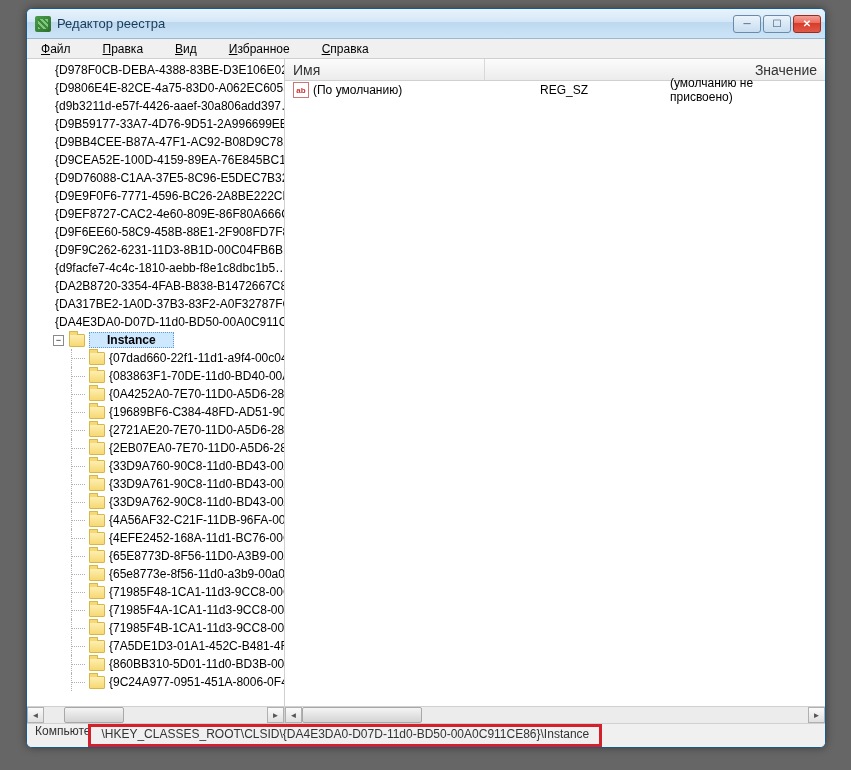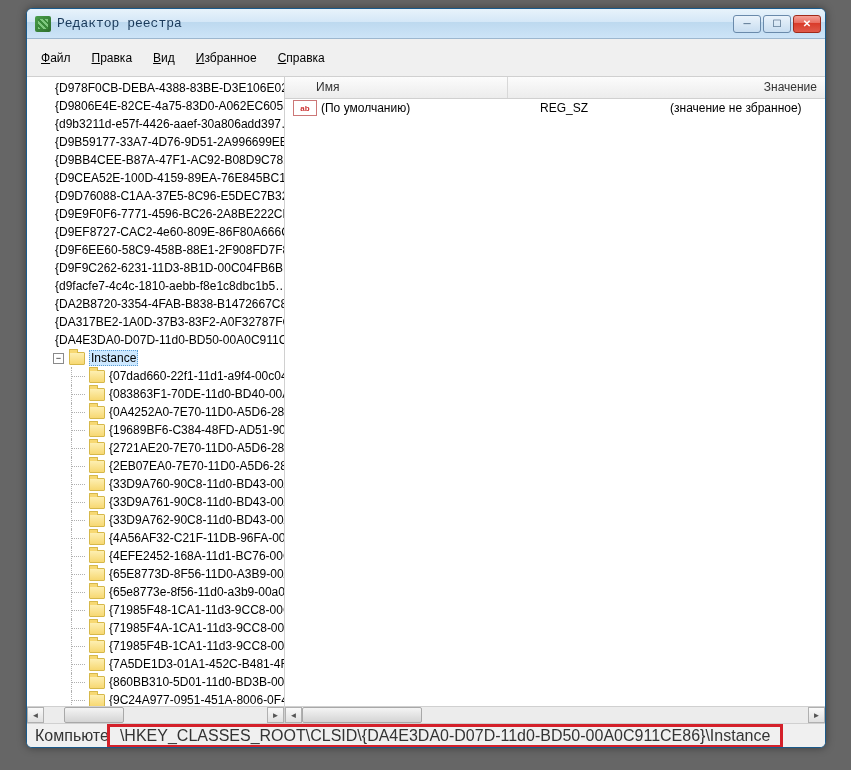--- a/index.html
+++ b/index.html
@@ -34,40 +34,40 @@
   .titlebar .icon {
     width: 16px; height: 16px; margin-right: 6px;
     background: linear-gradient(135deg,#4a9e4a,#2d6e2d);
     border-radius: 2px;
     position: relative;
   }
   .titlebar .icon::after {
     content:""; position:absolute; left:3px; top:3px; width:10px; height:10px;
     background: repeating-linear-gradient(45deg,#7fc77f,#7fc77f 2px,#3a8a3a 2px,#3a8a3a 4px);
   }
-  .title-text { color: #1a3a5a; font-size: 13px; font-family: Liberation Mono, monospace; }
+  .title-text { color: #1a3a5a; font-size: 13px; }
   .win-btns { margin-left: auto; display: flex; gap: 2px; }
   .win-btn {
     width: 28px; height: 18px;
     border: 1px solid #6a8aab; border-radius: 3px;
     background: linear-gradient(to bottom,#eaf3fb,#c8ddf0);
     display: flex; align-items:center; justify-content:center;
     font-size: 10px; color:#2a4a6a;
   }
   .win-btn.close {
     background: linear-gradient(to bottom,#f5a097 0%,#e86b5e 45%,#d93b2a 46%,#e05a4a 100%);
     border-color:#a02a1a; color:#fff; font-weight:bold;
   }
   .menubar {
-    height: 38px;
+    height: 20px;
     background: #f0f0f0;
     display: flex; align-items:center;
     padding: 0 6px;
     border-bottom: 1px solid #d0d0d0;
-    gap: 5px;
+    gap: 16px;
   }
   .menu-item {
     padding: 2px 8px;
     color: #000;
     cursor: default;
   }
   .menu-item u { text-decoration: underline; }
   .content {
     flex: 1;
     display: flex;
@@ -88,21 +88,22 @@
     height:18px;
     padding-left: 28px;
     white-space: nowrap;
     overflow: hidden;
     cursor: default;
   }
   .tree-row.guid { padding-left: 28px; }
   .tree-row.selected .label {
     background: #cde8ff;
     border: 1px dotted #5a9ed6;
-    padding: 0 1px;
+    padding: 0 17px;
+    font-weight: bold;
   }
   .tree-row.child { padding-left: 62px; position:relative; }
   .tree-row.child::before {
     content:""; position:absolute; left:44px; top:0; height:100%;
     border-left:1px dotted #b0b0b0;
   }
   .tree-row.child::after {
     content:""; position:absolute; left:44px; top:9px; width:14px;
     border-top:1px dotted #b0b0b0;
   }
@@ -154,48 +155,48 @@
   }
   .list-header {
     height:22px;
     display:flex;
     background:linear-gradient(to bottom,#fcfcfc,#ececec);
     border-bottom:1px solid #d0d0d0;
   }
   .col {
     padding: 3px 8px;
     border-right:1px solid #d8d8d8;
-    font-size:12px; color:#333;margin-left:23px;
+    font-size:14px; color:#333;
   }
   .col.name { width:200px; }
   .col.type { width:130px; }
   .col.value { flex:1; border-right:none;text-align:right; }
   .list-body { flex:1; }
   .list-row {
     display:flex; align-items:center;
     height:18px;
   }
   .cell { padding: 0 8px; font-size:12px; }
   .cell.name { width:200px; display:flex; align-items:center; }
   .cell.type { width:130px;margin-left:47px; }
   .cell.value { flex:1; }
   .value-icon {
-    width:24px; height:16px; margin-right:4px;
+    width:16px; height:16px; margin-right:4px;
     border:1px solid #c77; background:#fff;
     display:flex;align-items:center;justify-content:center;
     font-size:8px; color:#c33; font-weight:bold;
     flex-shrink:0;
   }
   .statusbar {
     height:24px;
     background:#f0f0f0;
     border-top:1px solid #d0d0d0;
-    display:flex; align-items:center;
+    display:flex; 
     padding: 0 8px;
-    font-size:16px; color:#333;
+    font-size:12px; color:#333;
     position:relative;
   }
   .status-path {
     border: 3px solid #d4202a;
     border-radius: 0;
     padding: 0 10px;
     margin-left: -2px;
     white-space:nowrap;
   }
 </style>
@@ -367,21 +368,21 @@
         <div class="col name">Имя</div>
         <div class="col value">Значение</div>
       </div>
       <div class="list-body" id="list">
           <div class="list-row">
             <div class="cell name">
               <span class="value-icon">ab</span>
               <span>(По умолчанию)</span>
             </div>
             <div class="cell type">REG_SZ</div>
-            <div class="cell value">(значение не збранное)</div>
+            <div class="cell value">(умолчанию не присвоено)</div>
           </div>
         </div>
       <div class="hscroll">
         <div class="hs-btn">◄</div>
         <div class="hs-track">
           <div class="hs-thumb" style="left:0;width:120px"></div>
         </div>
         <div class="hs-btn">►</div>
       </div>
     </div>

